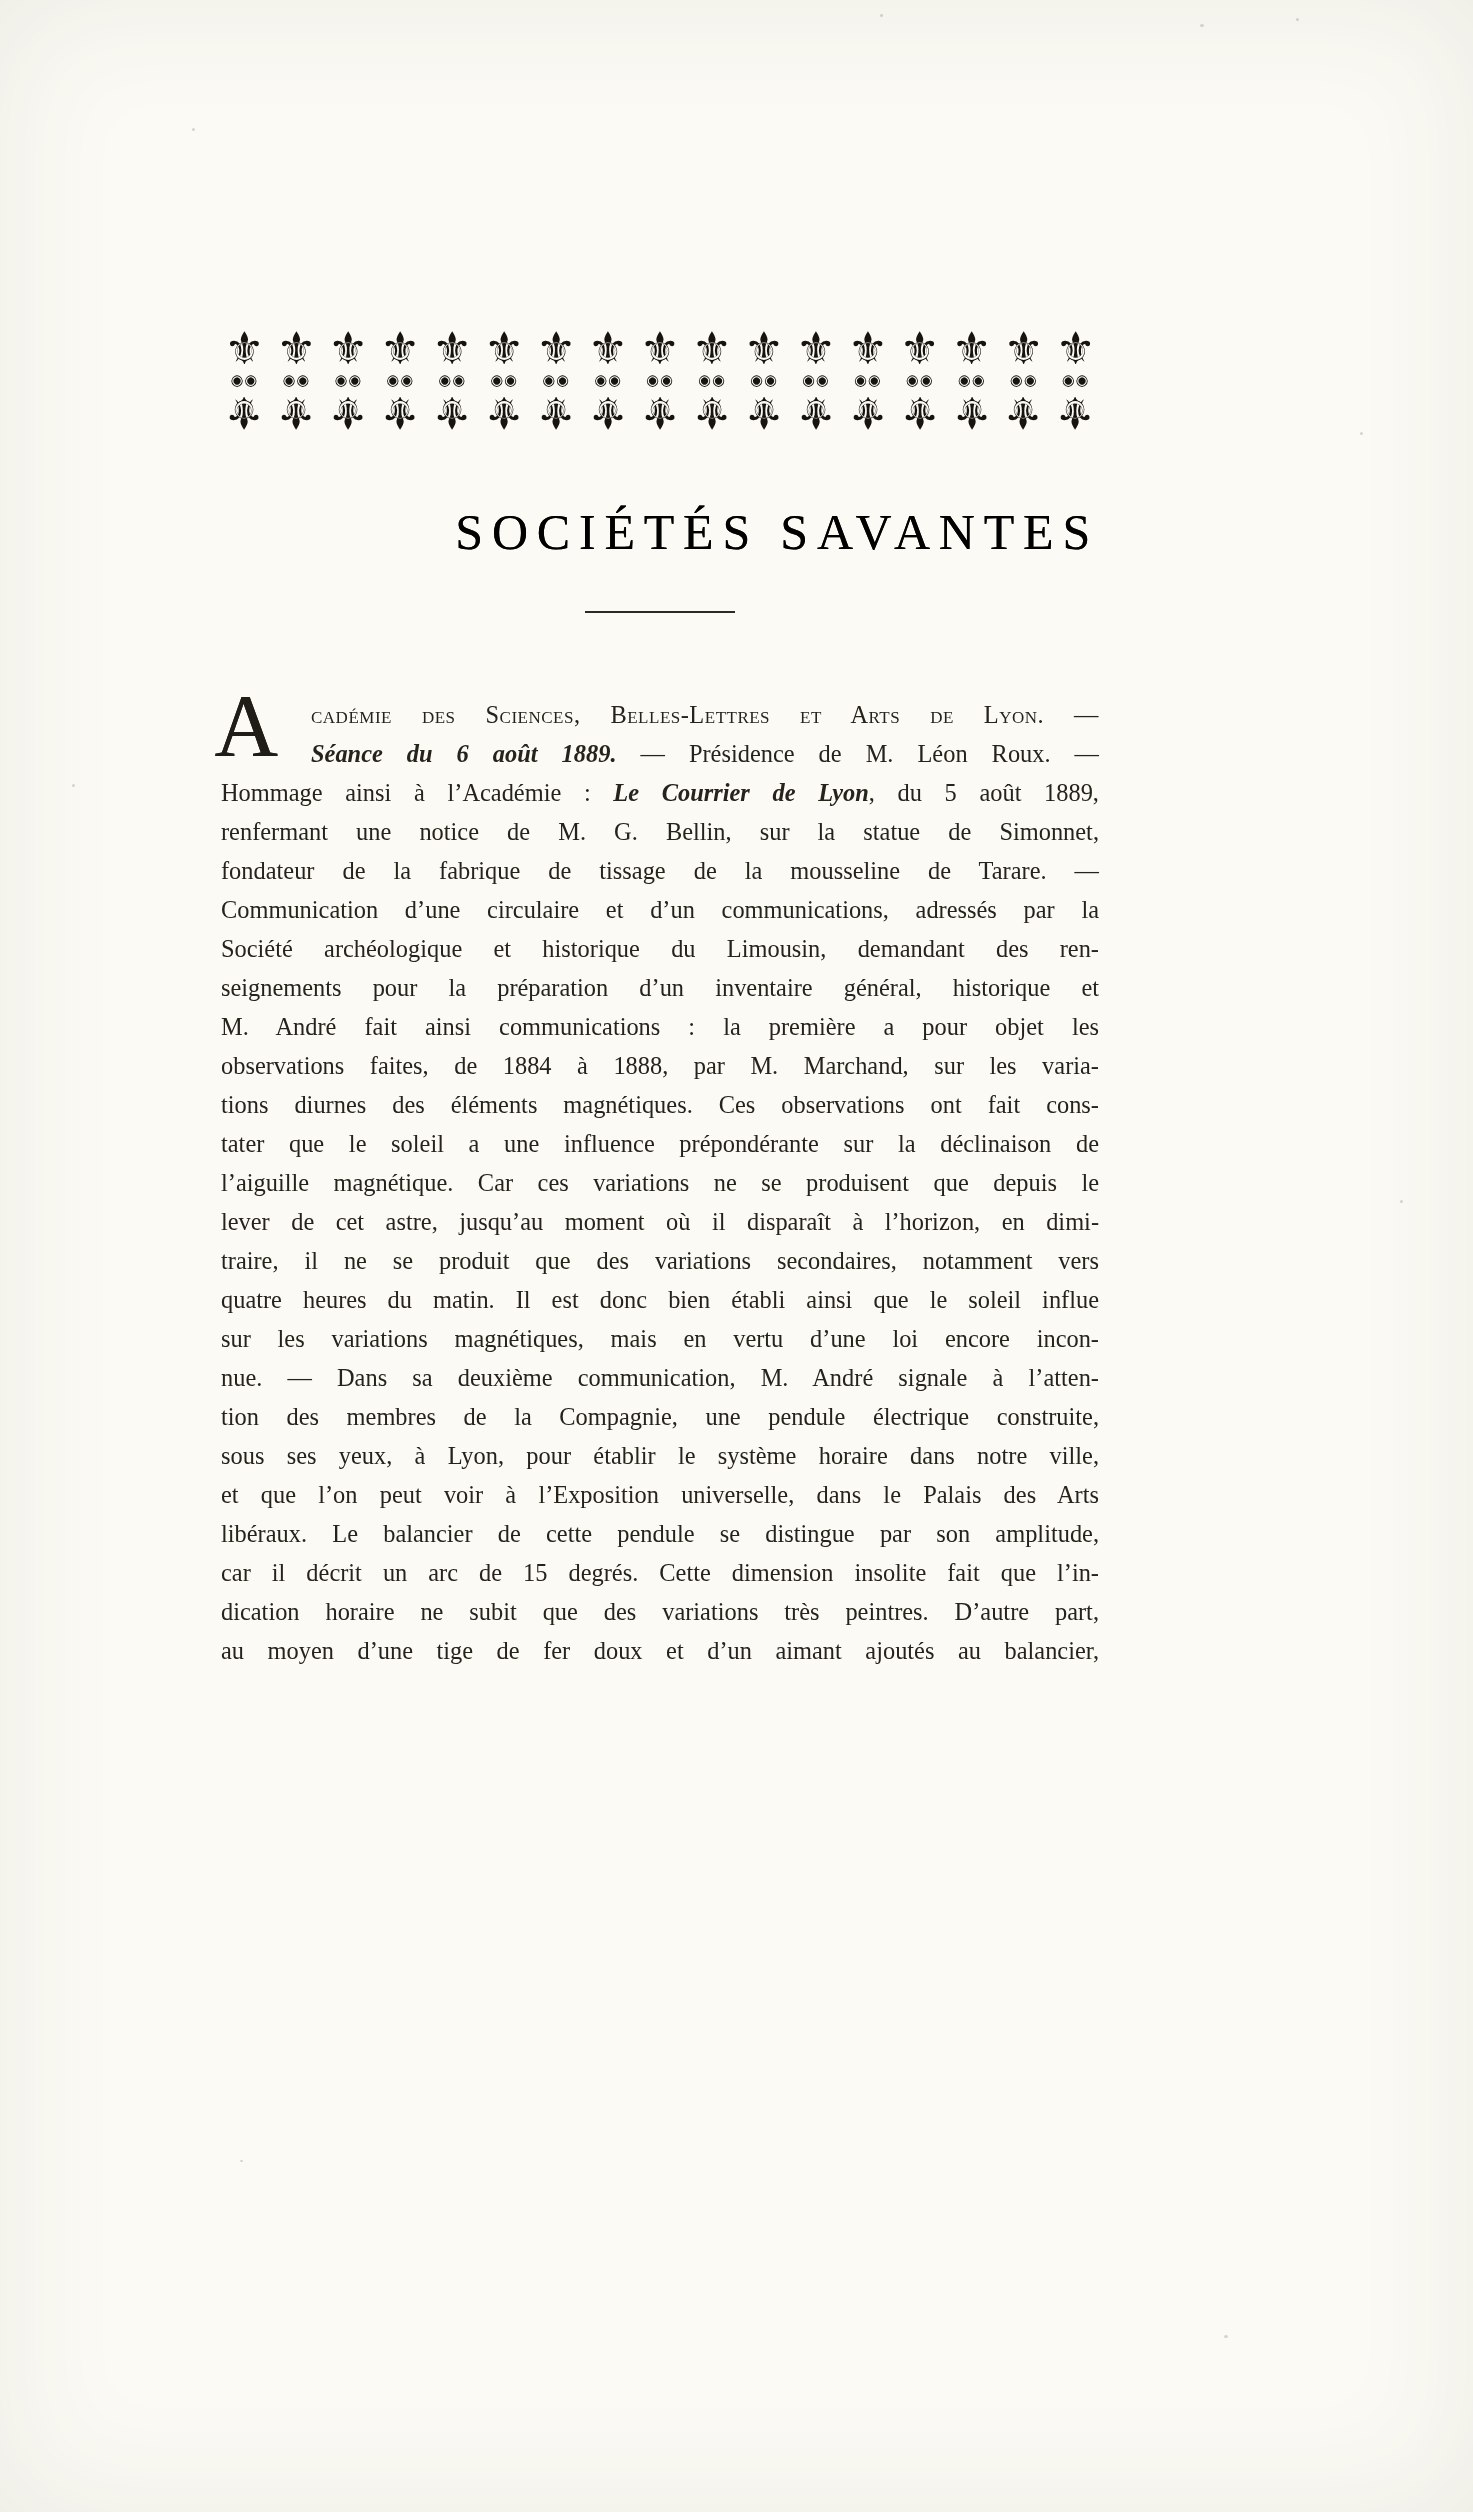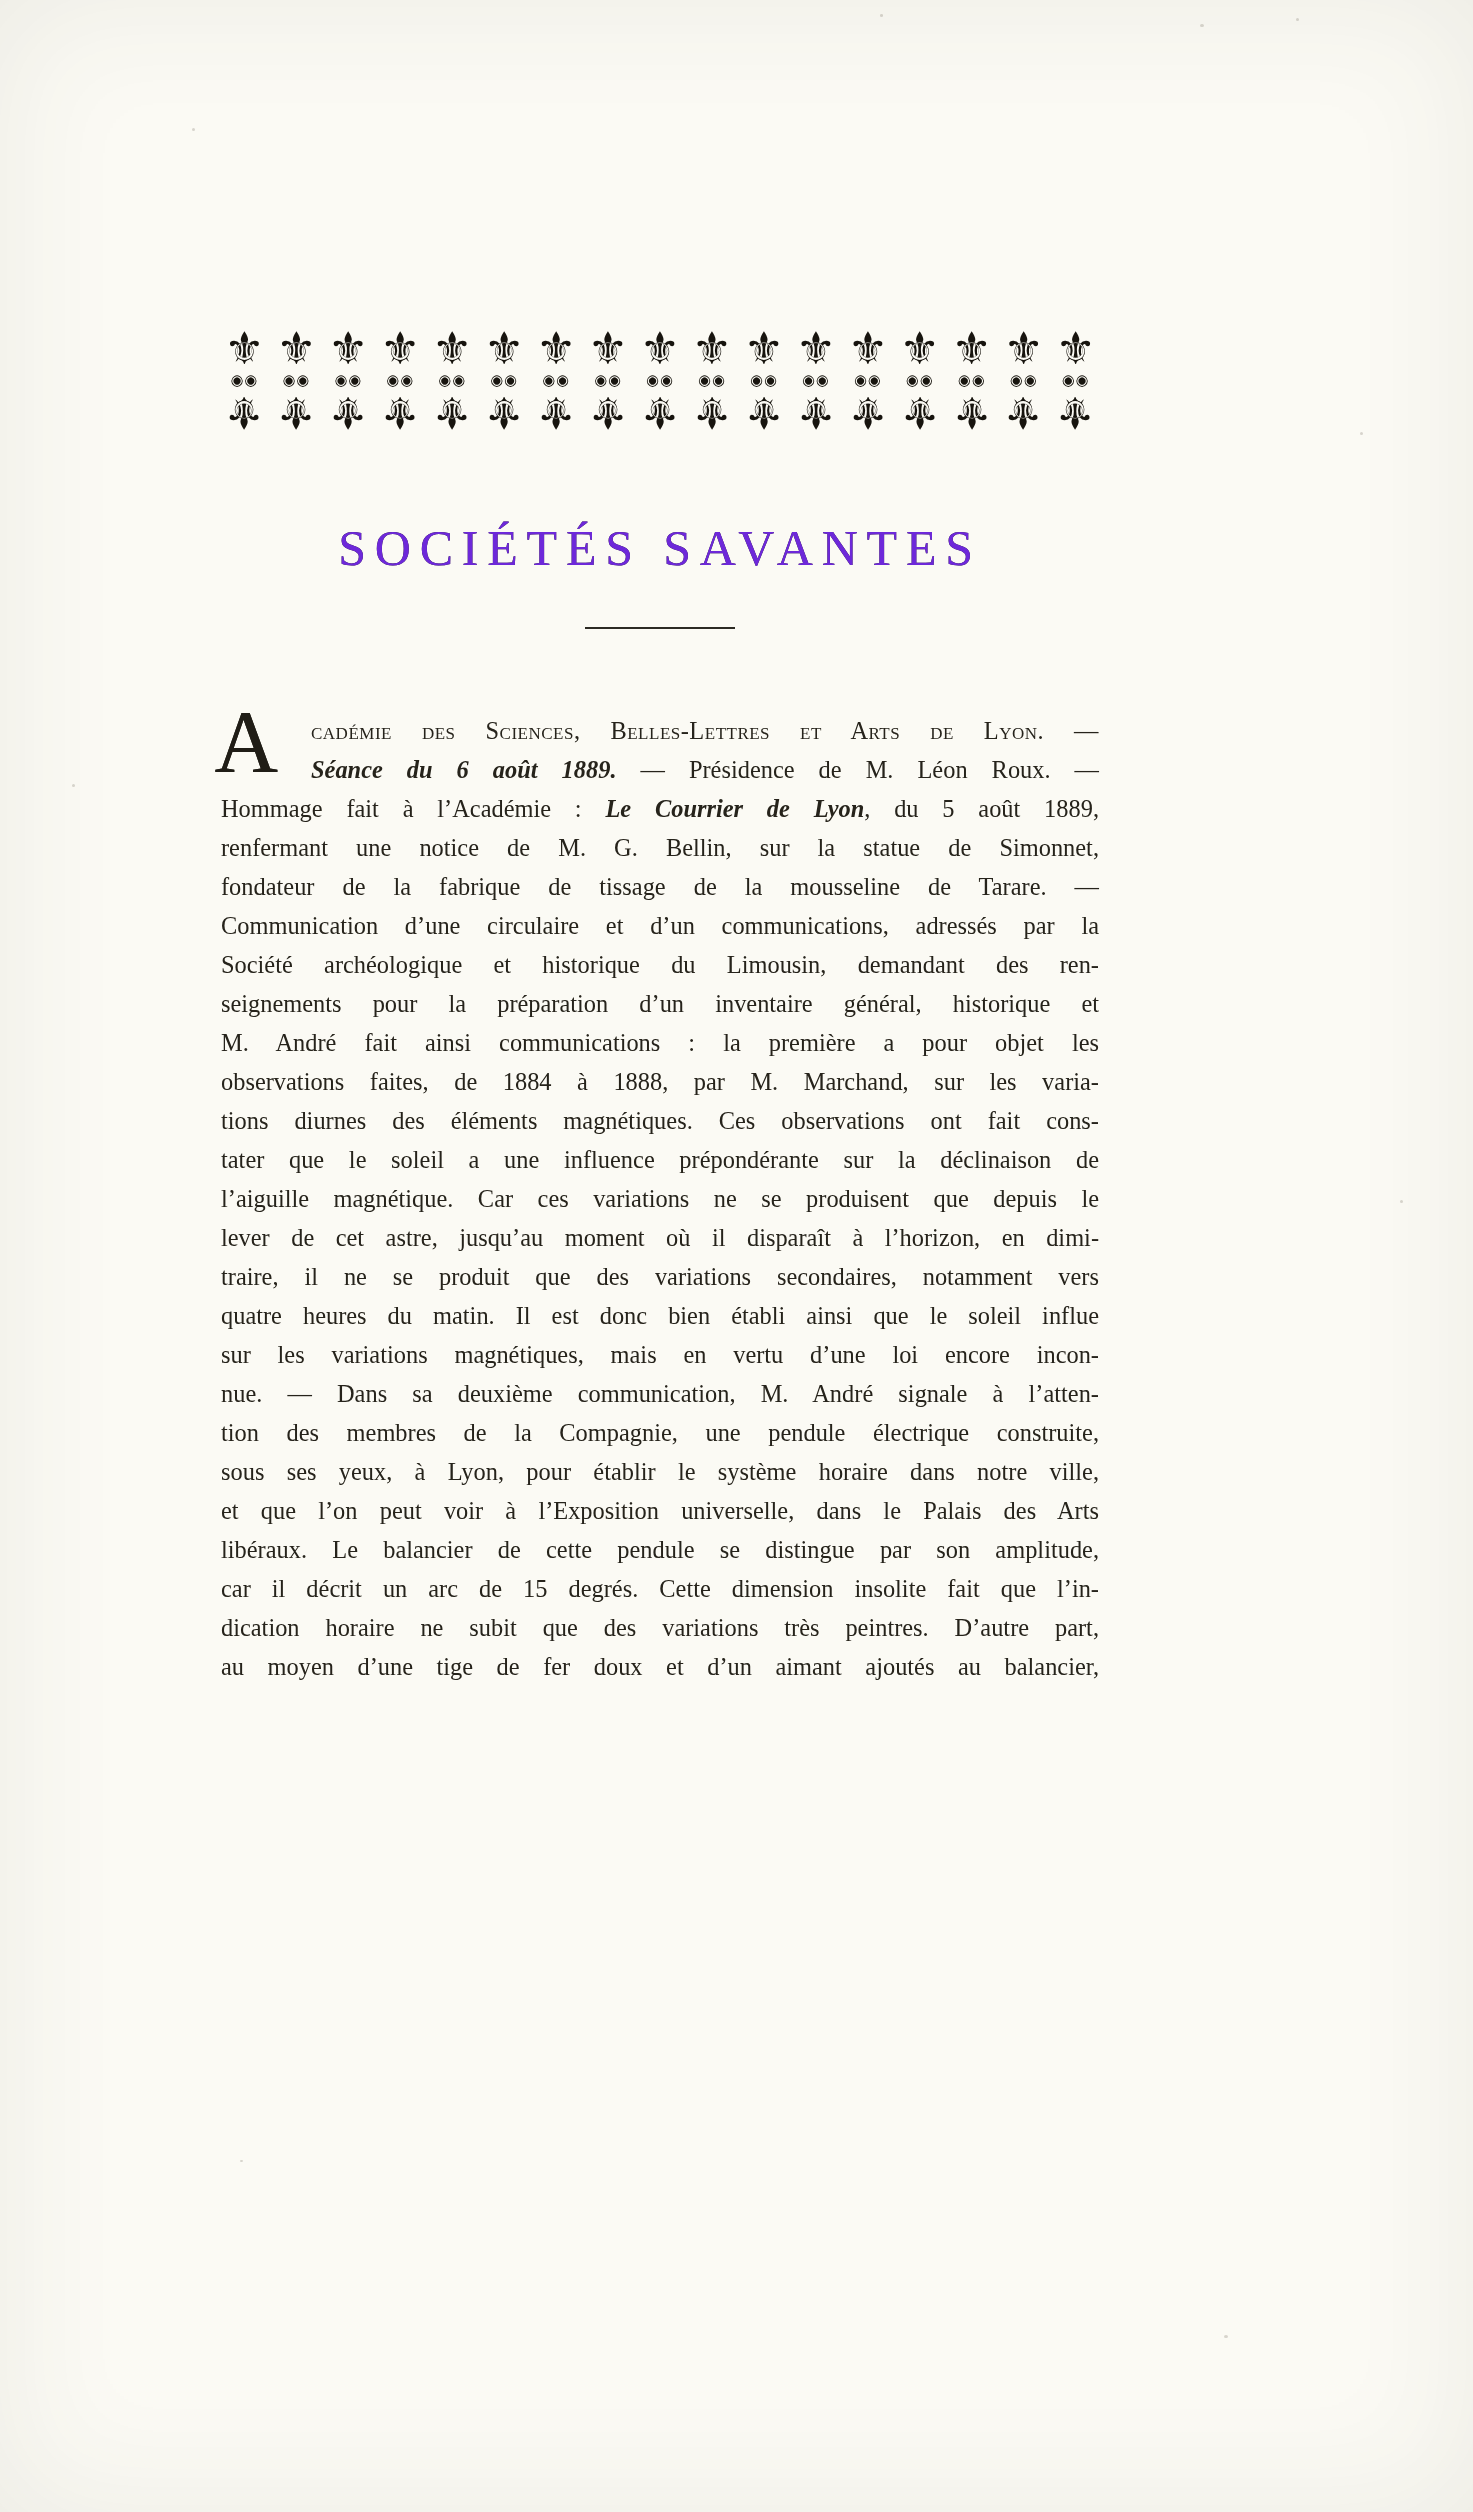--- a/index.html
+++ b/index.html
@@ -36,26 +36,26 @@
     display: flex;
     flex-direction: column;
     align-items: center;
     line-height: 1;
   }
   .ornament-unit .fleur-up   { font-size: 45px; }
   .ornament-unit .scrolls    { font-size: 15px; letter-spacing: 0.8px; margin: 0.8px 0; }
   .ornament-unit .fleur-down { font-size: 45px; transform: rotate(180deg); }
   
   .page-title {
-    margin: 68px 0 0 0;
-    text-align: center;
+    margin: 52px 0 0 0;
+    text-align: right;
     font-size: 50px;
     font-weight: 400;
     letter-spacing: 8.8px;
-    color: #6d28d9;
+    color: #000000;
     text-shadow: 0 0 0.4px #23201a;
   }
   .title-rule {
     width: 150px;
     border: none;
     border-top: 2px solid #2c2a23;
     margin: 50px auto 0 auto;
   }
   
   .article {
@@ -194,21 +194,21 @@
 
   <h1 class="page-title">SOCIÉTÉS SAVANTES</h1>
 
   <hr class="title-rule">
 
   <div class="article">
     <span class="drop-cap">A</span>
 
   <div class="line indent"><span class="smallcaps">cadémie des Sciences, Belles-Lettres et Arts de Lyon. —</span></div>
       <div class="line indent"><span class="italic">Séance du 6 août 1889.</span><span> — Présidence de M. Léon Roux. —</span></div>
-      <div class="line"><span>Hommage fait à l’Académie : </span><span class="italic">Le Courrier de Lyon</span><span>, du 5 août 1889,</span></div>
+      <div class="line"><span>Hommage ainsi à l’Académie : </span><span class="italic">Le Courrier de Lyon</span><span>, du 5 août 1889,</span></div>
       <div class="line"><span>renfermant une notice de M. G. Bellin, sur la statue de Simonnet,</span></div>
       <div class="line"><span>fondateur de la fabrique de tissage de la mousseline de Tarare. —</span></div>
       <div class="line"><span>Communication d’une circulaire et d’un communications, adressés par la</span></div>
       <div class="line"><span>Société archéologique et historique du Limousin, demandant des ren-</span></div>
       <div class="line"><span>seignements pour la préparation d’un inventaire général, historique et</span></div>
       <div class="line"><span>M. André fait ainsi communications : la première a pour objet les</span></div>
       <div class="line"><span>observations faites, de 1884 à 1888, par M. Marchand, sur les varia-</span></div>
       <div class="line"><span>tions diurnes des éléments magnétiques. Ces observations ont fait cons-</span></div>
       <div class="line"><span>tater que le soleil a une influence prépondérante sur la déclinaison de</span></div>
       <div class="line"><span>l’aiguille magnétique. Car ces variations ne se produisent que depuis le</span></div>

